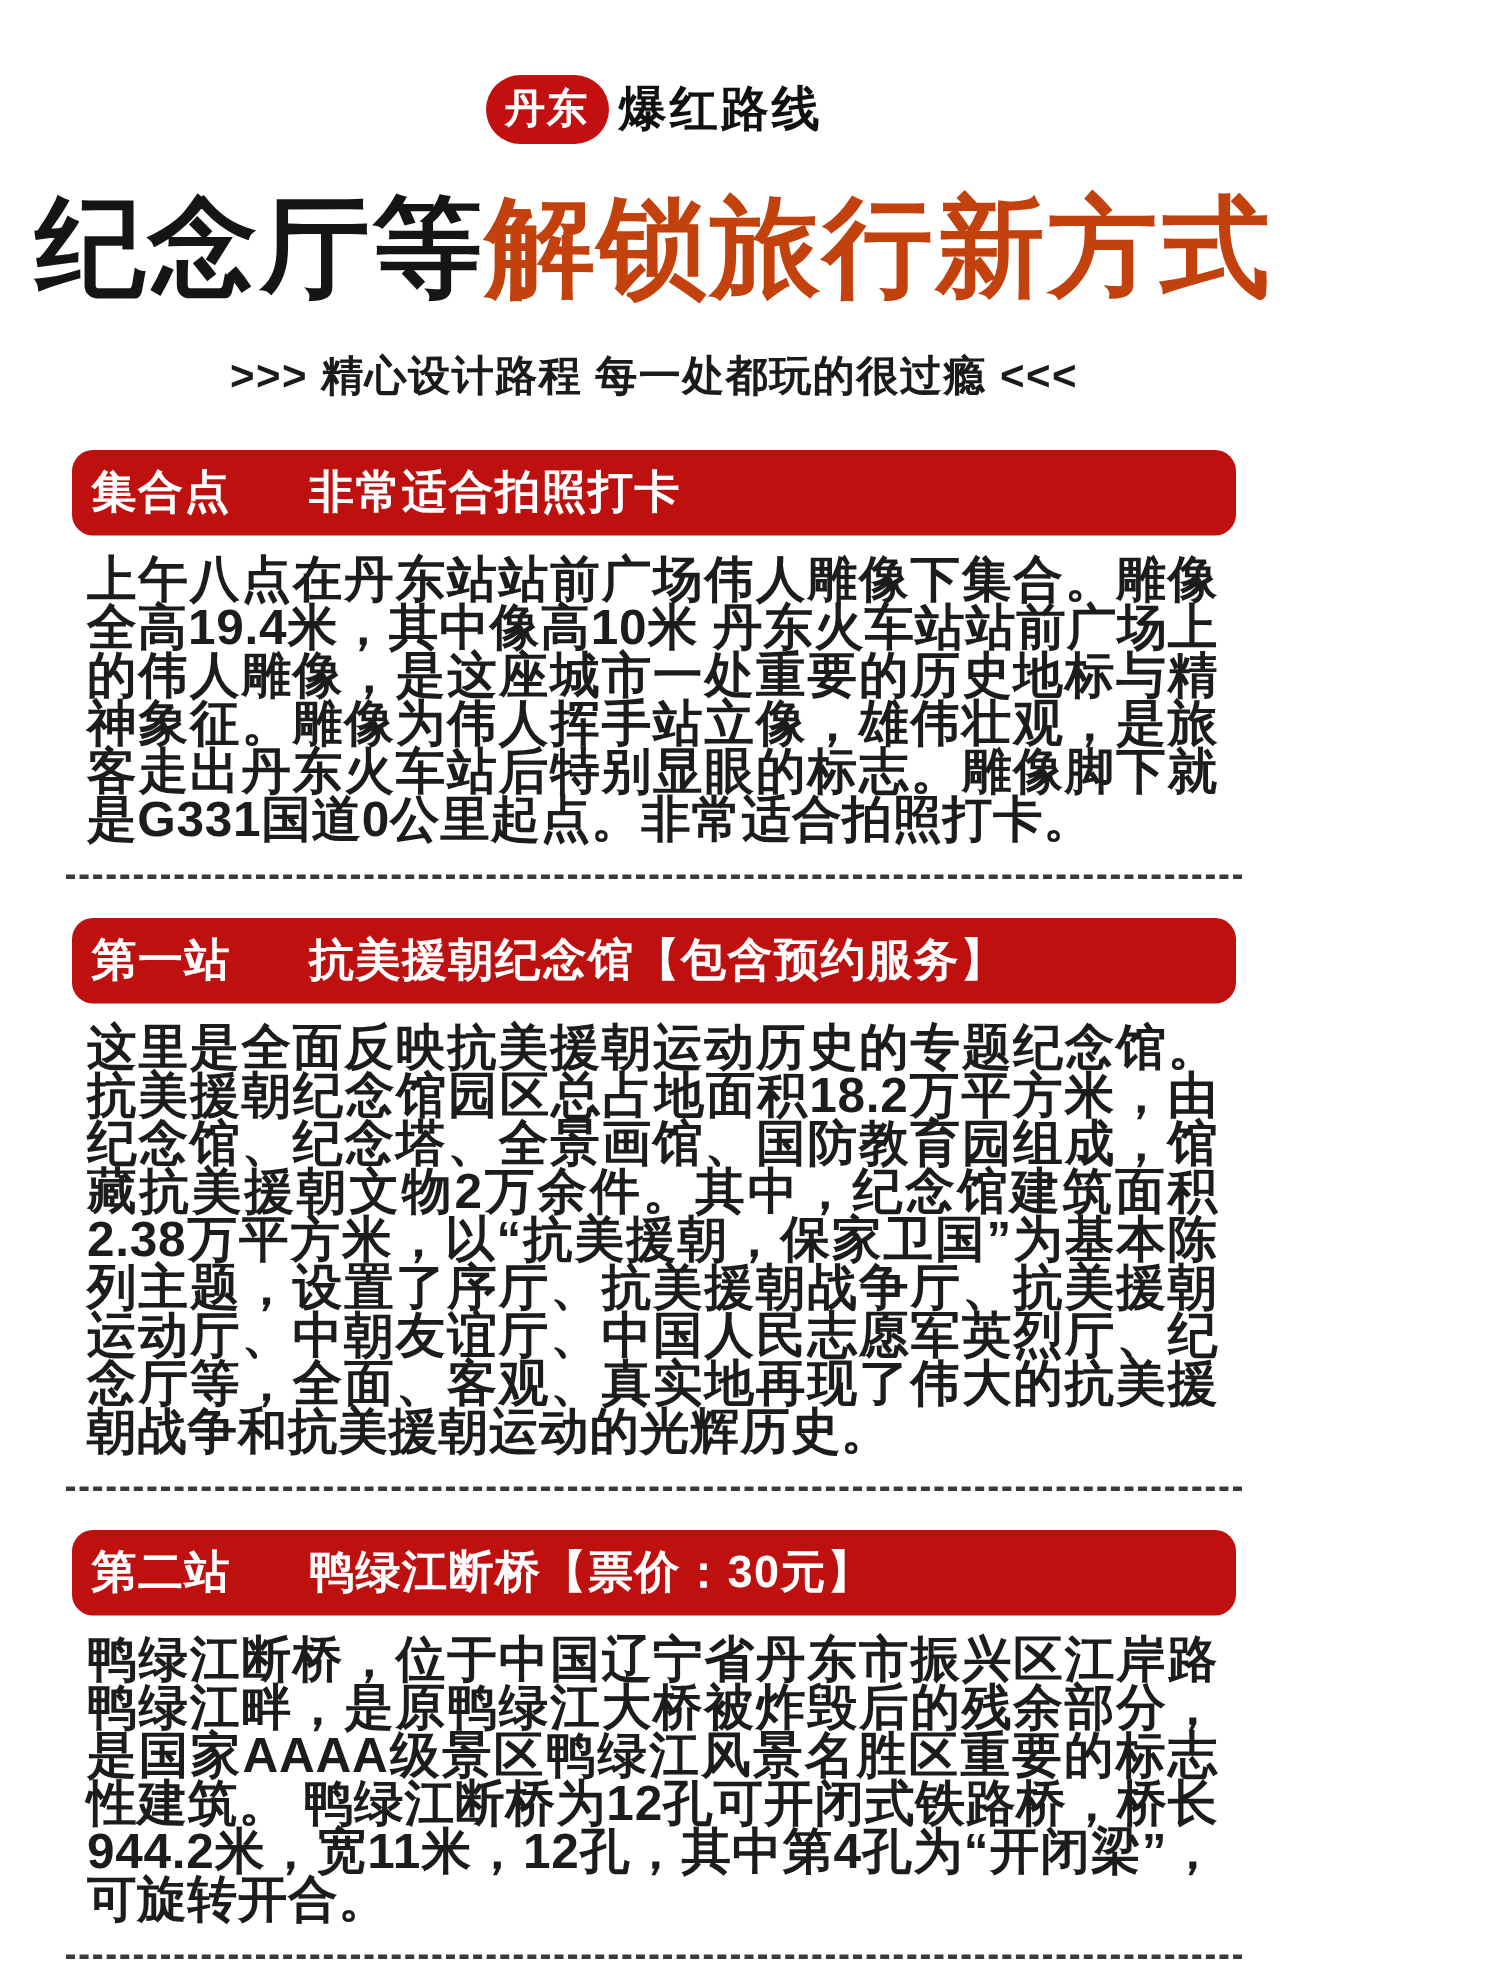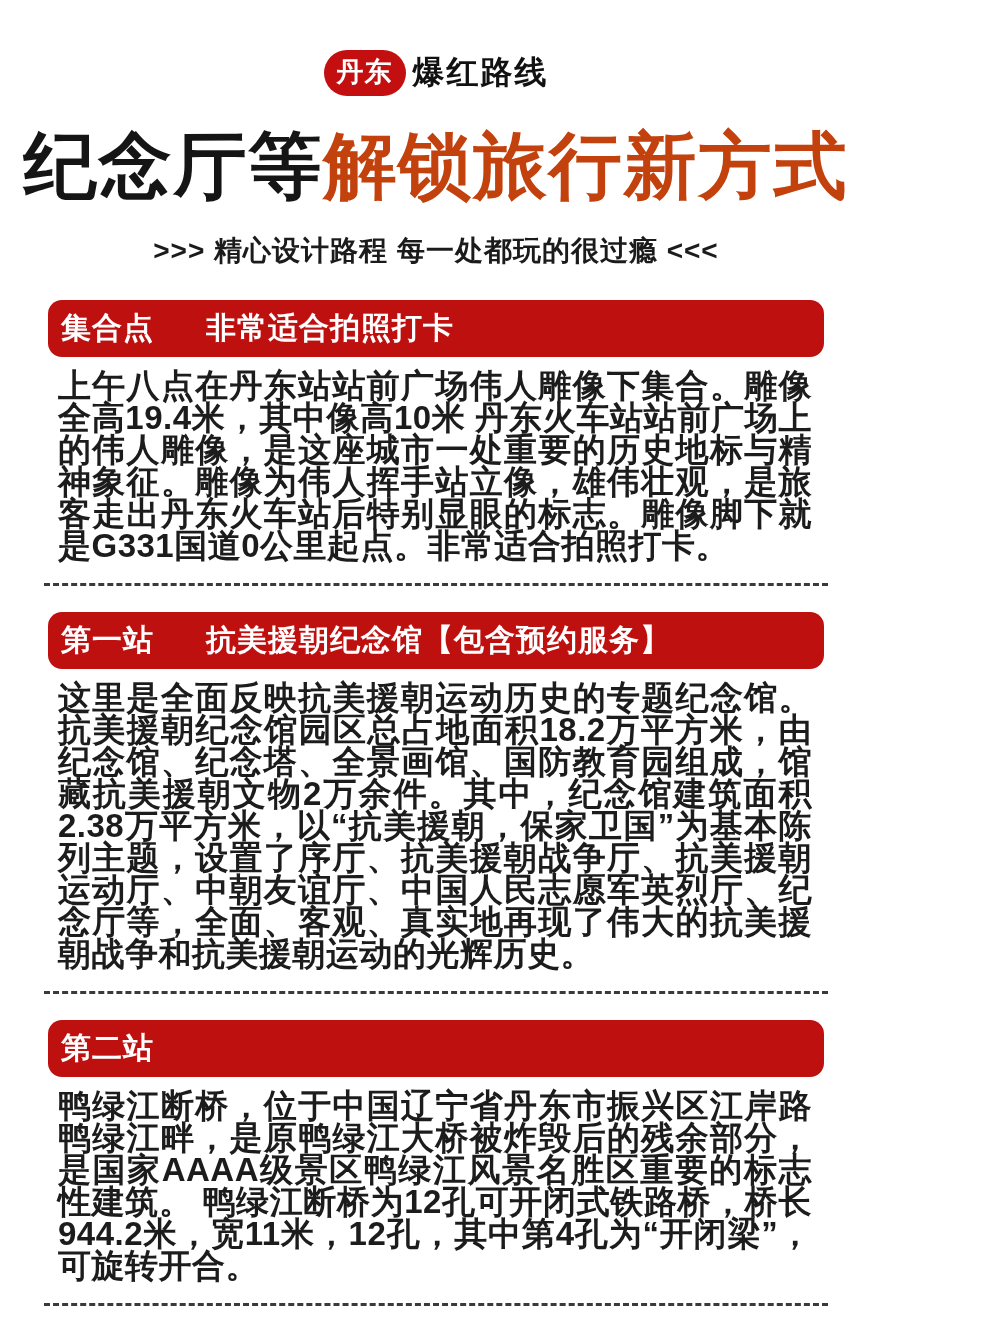--- a/index.html
+++ b/index.html
@@ -123,20 +123,21 @@
         <span class="label">第一站</span>
         <span class="title">抗美援朝纪念馆【包含预约服务】</span>
       </div>
       <div class="body-text">这里是全面反映抗美援朝运动历史的专题纪念馆。抗美援朝纪念馆园区总占地面积18.2万平方米，由纪念馆、纪念塔、全景画馆、国防教育园组成，馆藏抗美援朝文物2万余件。其中，纪念馆建筑面积2.38万平方米，以“抗美援朝，保家卫国”为基本陈列主题，设置了序厅、抗美援朝战争厅、抗美援朝运动厅、中朝友谊厅、中国人民志愿军英烈厅、纪念厅等，全面、客观、真实地再现了伟大的抗美援朝战争和抗美援朝运动的光辉历史。</div>
       <hr class="divider">
     </div>
 
     <div class="section">
       <div class="banner">
         <span class="label">第二站</span>
+        <span class="title">鸭绿江断桥【票价：30元】</span>
       </div>
       <div class="body-text">鸭绿江断桥，位于中国辽宁省丹东市振兴区江岸路鸭绿江畔，是原鸭绿江大桥被炸毁后的残余部分，是国家AAAA级景区鸭绿江风景名胜区重要的标志性建筑。 鸭绿江断桥为12孔可开闭式铁路桥，桥长944.2米，宽11米，12孔，其中第4孔为“开闭梁”，可旋转开合。</div>
       <hr class="divider">
     </div>
 
 
   </div>
 </div>
 
 </body></html>

